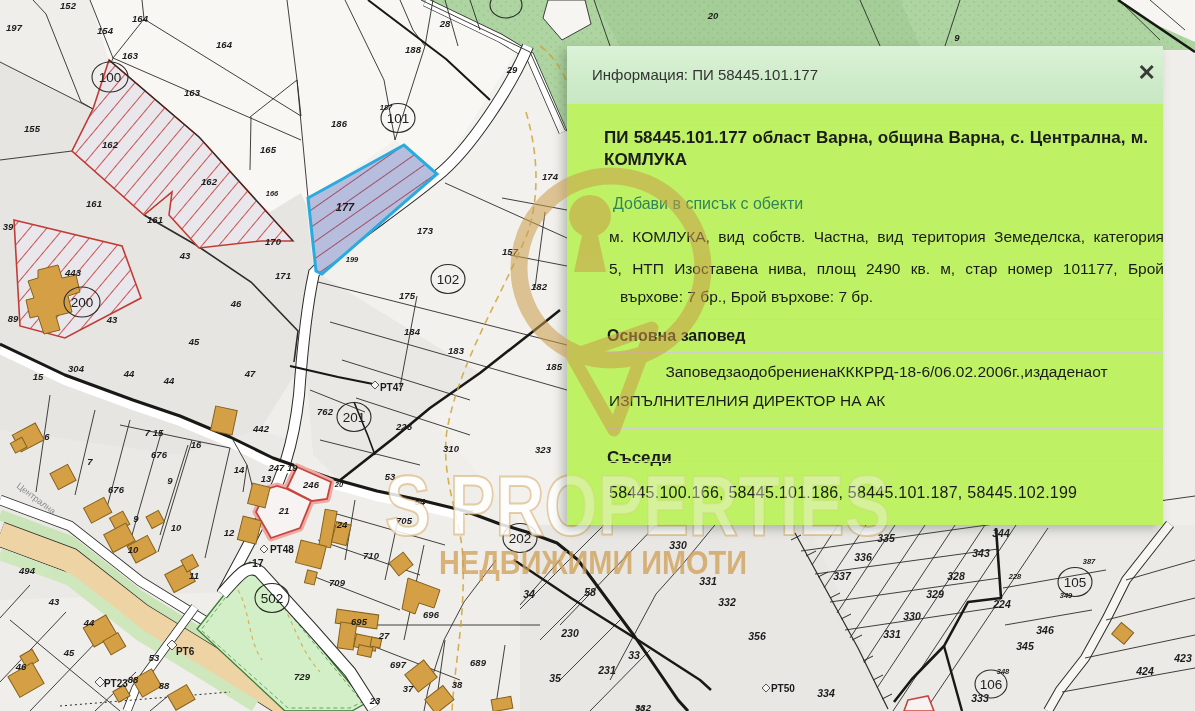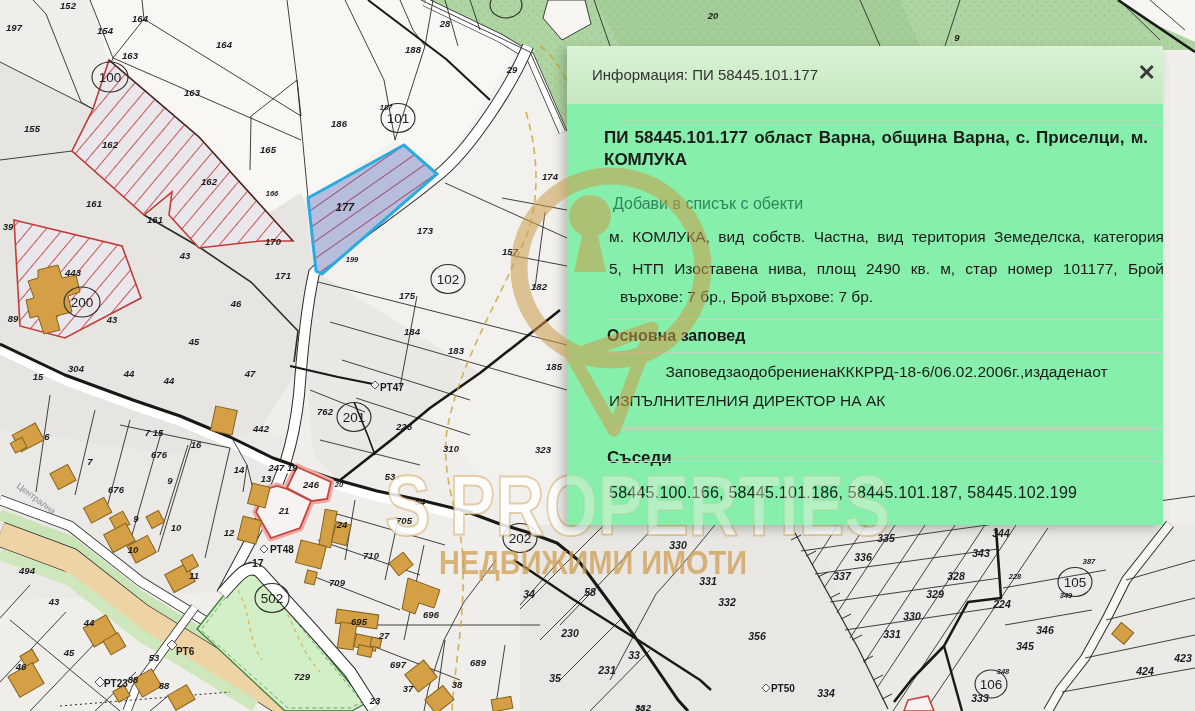--- a/index.html
+++ b/index.html
@@ -1,19 +1,19 @@
 <!DOCTYPE html>
 <html><head>
 <meta charset="utf-8">
 <style>
   html,body{margin:0;padding:0;background:#fff;}
   #stage{position:relative;width:1195px;height:711px;overflow:hidden;font-family:"Liberation Sans",sans-serif;}
   #map{position:absolute;left:0;top:0;z-index:0;}
   #wmA{position:absolute;left:0;top:0;z-index:1;pointer-events:none;}
-  #panel{position:absolute;left:567px;top:46px;width:596px;height:479px;z-index:2;background:#86efac;box-shadow:-4px 4px 10px rgba(60,80,60,0.35);}
+  #panel{position:absolute;left:567px;top:46px;width:596px;height:479px;z-index:2;background:#bef264;box-shadow:-4px 4px 10px rgba(60,80,60,0.35);}
   #phead{position:absolute;left:0;top:0;width:100%;height:58px;background:linear-gradient(180deg,#dcf2d8 0%,#cfecca 55%,#c8e7c3 100%);}
   #phead .t{position:absolute;left:25px;top:20px;font-size:15px;color:#333;}
   #phead .x{position:absolute;right:7px;top:14px;font-size:22px;font-weight:bold;color:#3a3a3a;}
   .hr{position:absolute;left:20px;right:8px;height:0;border-top:1px solid #cfcfcf;}
   .jrow{display:flex;justify-content:space-between;position:absolute;}
   #panel .body{position:absolute;left:0;top:0;width:100%;height:100%;color:#1b1b1b;}
   .bold{font-weight:bold;}
   svg text{font-family:"Liberation Sans",sans-serif;}
   #wmB{position:absolute;left:0;top:0;z-index:3;pointer-events:none;}
 </style>
@@ -440,21 +440,21 @@
   <div class="body" style="font-size:15.5px;">
     <div class="hr" style="top:79px;left:53px;right:0;"></div>
     <div class="jrow bold" style="top:83px;left:37px;width:544px;line-height:17px;font-size:17px;">
           <span>ПИ</span>
           <span>58445.101.177</span>
           <span>област</span>
           <span>Варна,</span>
           <span>община</span>
           <span>Варна,</span>
           <span>с.</span>
-          <span>Приселци,</span>
+          <span>Централна,</span>
           <span>м.</span>
         </div>
     <div class="bold" style="position:absolute;top:105px;left:37px;line-height:17px;font-size:17px;text-align:right;">КОМЛУКА</div>
     <div style="position:absolute;top:150px;left:46px;line-height:16px;font-size:16px;color:#2f855a;">Добави в списък с обекти</div>
     <div class="jrow" style="top:183px;left:42px;width:555px;line-height:16px;">
           <span>м.</span>
           <span>КОМЛУКА,</span>
           <span>вид</span>
           <span>собств.</span>
           <span>Частна,</span>

